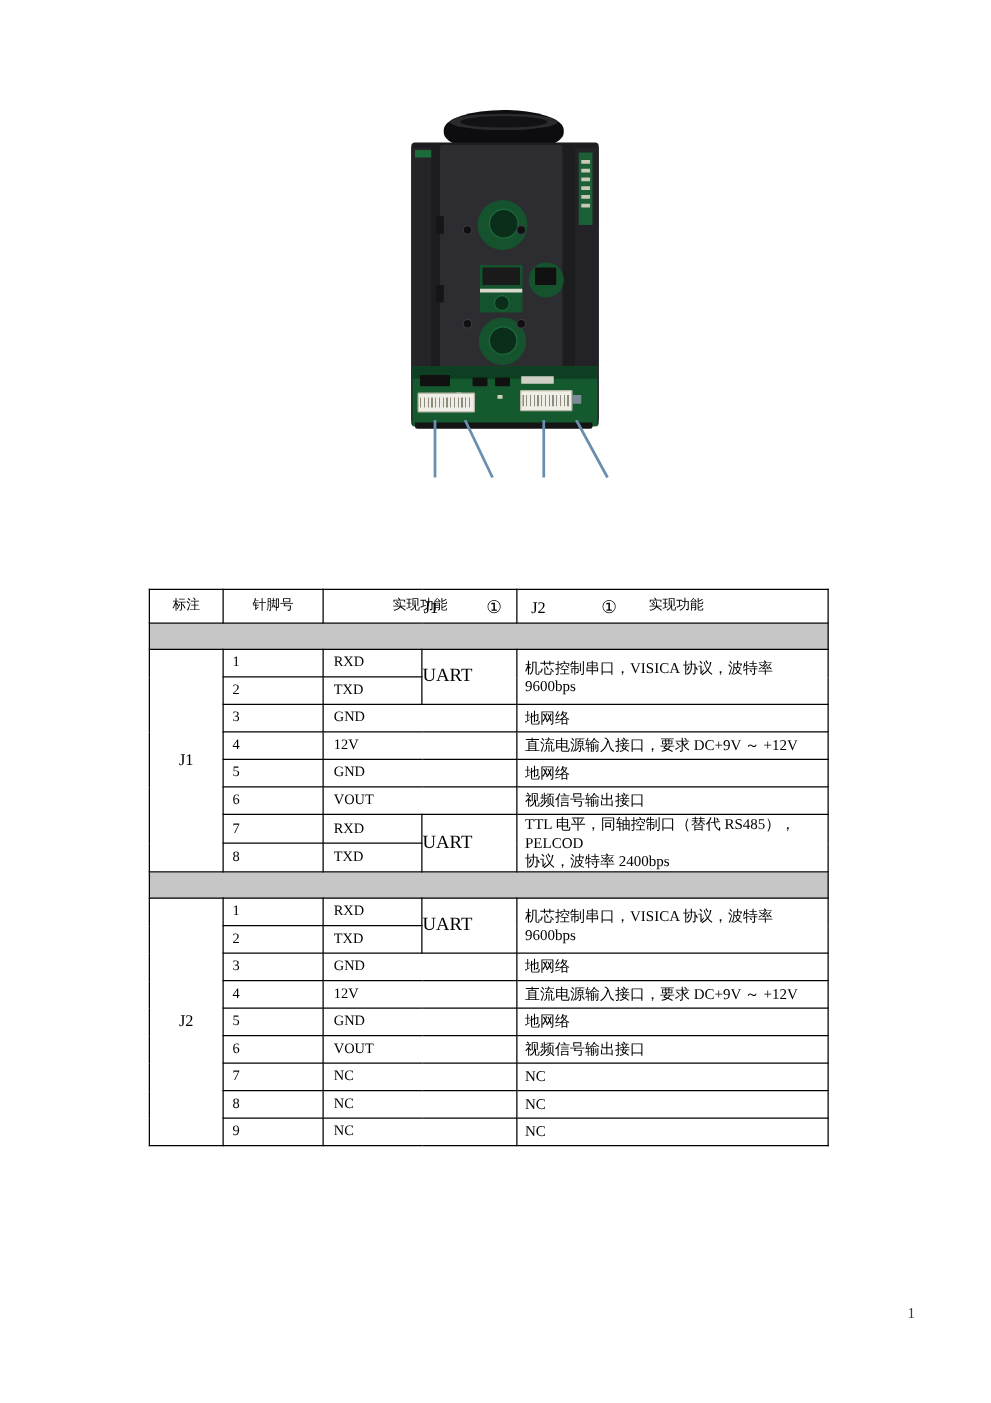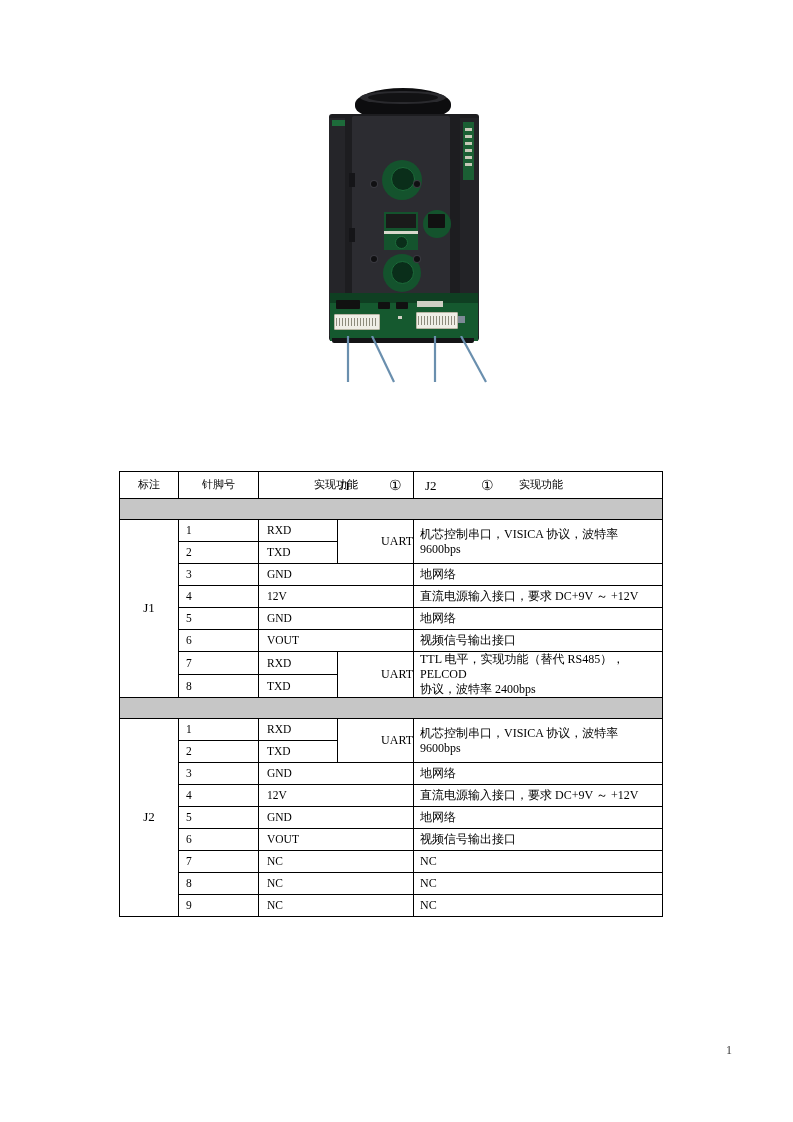--- a/index.html
+++ b/index.html
@@ -230,22 +230,22 @@
   #pin-table .num {
     padding-left: 7px;
     height: 21px;
     font-size: 11.5px;
   }
   #pin-table .pname {
     padding-left: 8px;
     font-size: 11.5px;
   }
   #pin-table .uart {
-    text-align: right;
-    font-size: 12px;
+    text-align: left;
+    font-size: 15px;
   }
   #pin-table .func {
     padding-left: 6px;
     padding-right: 4px;
     font-size: 12px;
   }
   .func-2line { line-height: 1.55; }
 
   
   #page-number {
@@ -391,21 +391,21 @@
     <tr>
       <td class="num">6</td>
       <td class="pname" colspan="2">VOUT</td>
       <td class="func">视频信号输出接口</td>
     </tr>
     <tr>
       <td class="num">7</td>
       <td class="pname">RXD</td>
       <td class="uart" rowspan="2">UART</td>
       <td class="func func-2line" rowspan="2">
-        <div>TTL 电平，实现功能（替代 RS485），PELCOD</div>
+        <div>TTL 电平，同轴控制口（替代 RS485），PELCOD</div>
         <div>协议，波特率 2400bps</div>
       </td>
     </tr>
     <tr>
       <td class="num">8</td>
       <td class="pname">TXD</td>
     </tr>
 
     <tr class="spacer">
       <td colspan="5"></td>

